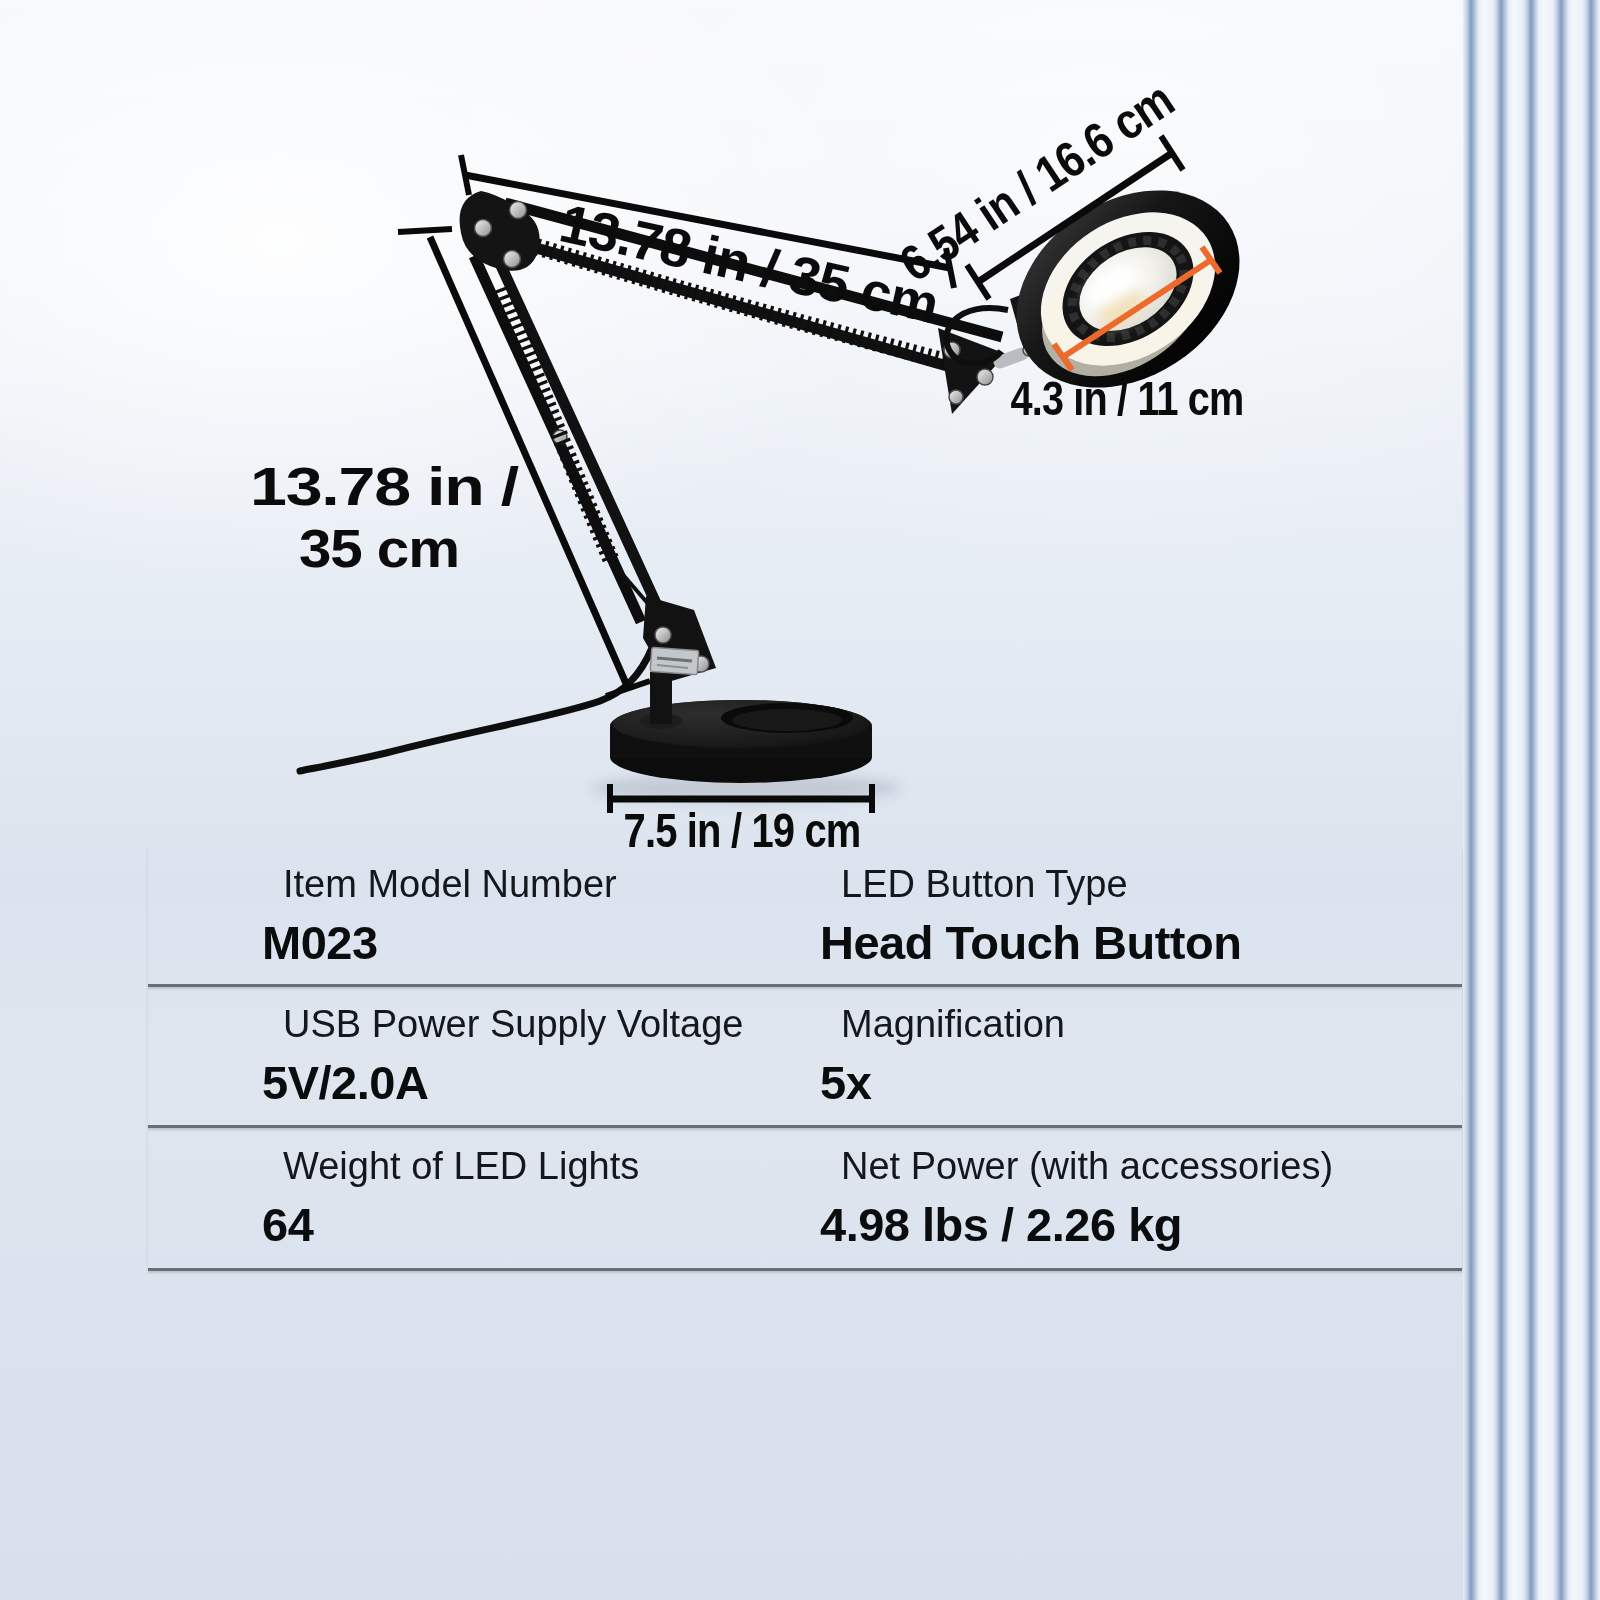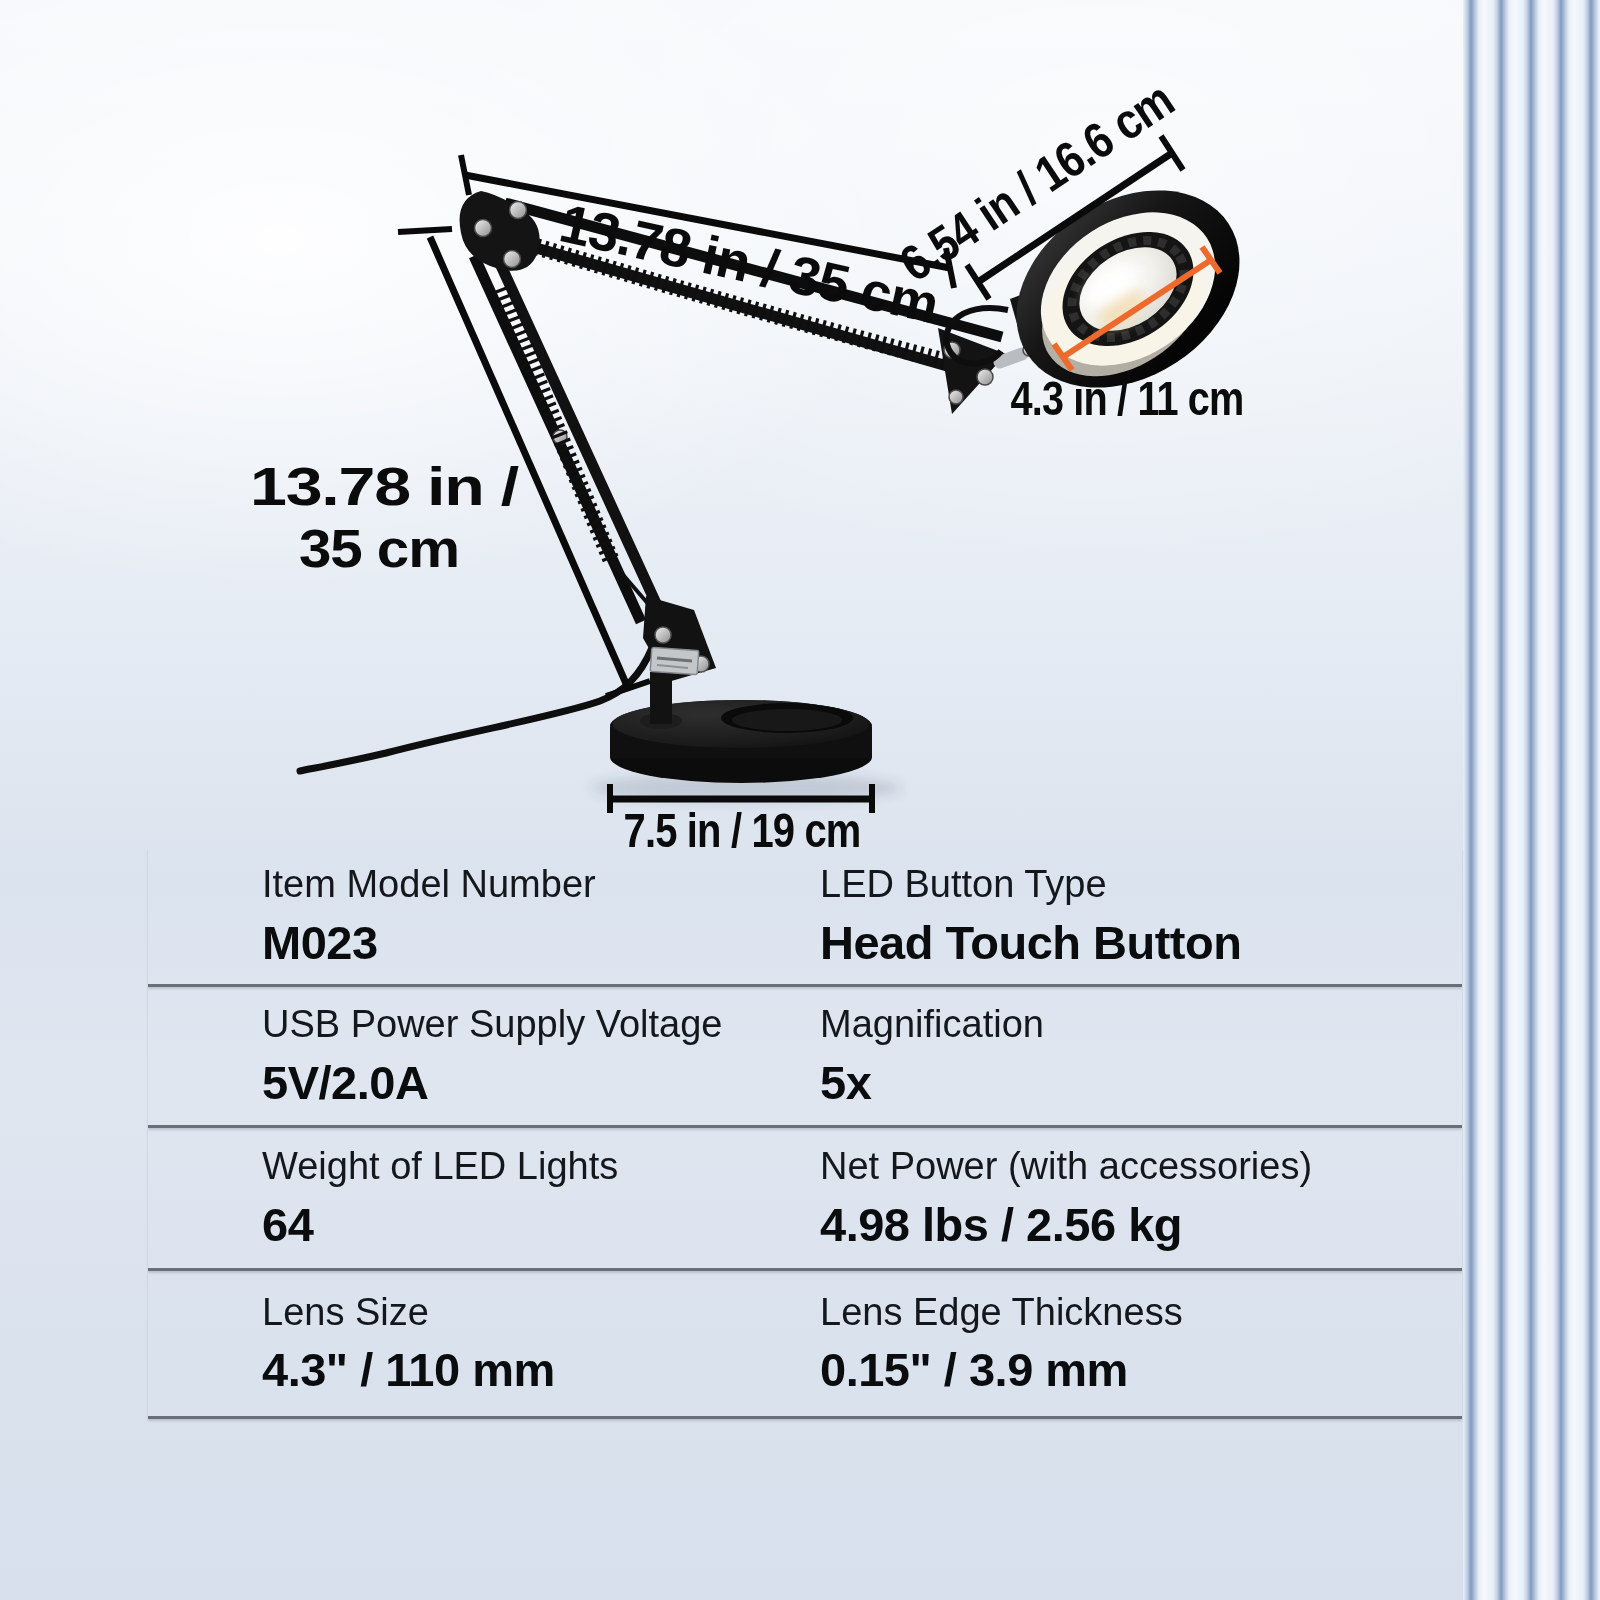--- a/index.html
+++ b/index.html
@@ -22,21 +22,21 @@
     font-weight:700;
     fill:#0b0b0b;
     letter-spacing:-1px;
   }
   .spec-table{position:absolute;left:148px;top:848px;width:1314px;}
   .spec-row{position:relative;width:100%;border-bottom:3px solid #686f77;
     box-shadow:0 2px 2px rgba(125,136,148,0.35);}
   .spec-cell{position:absolute;top:50%;transform:translateY(-50%);}
   .cell-left{left:114px;}
   .cell-right{left:672px;}
-  .spec-label{font-size:38px;line-height:1.15;color:#14171b;font-weight:400;}
+  .spec-label{font-size:38px;line-height:1.15;color:#14171b;font-weight:400;margin-left:21px;}
   .spec-value{font-size:47px;line-height:1.1;color:#0a0c0e;font-weight:700;margin-top:10px;letter-spacing:-0.5px;}
 </style>
 </head>
 <body>
 
 <div class="canvas">
 
   <div class="stripes"></div>
 
   <svg width="1600" height="1600" viewBox="0 0 1600 1600" style="position:absolute;left:0;top:0">
@@ -199,29 +199,19 @@
     </div>
 
 
     <div class="spec-row" style="height:140px">
       <div class="spec-cell cell-left">
         <div class="spec-label">Weight of LED Lights</div>
         <div class="spec-value">64</div>
       </div>
       <div class="spec-cell cell-right">
         <div class="spec-label">Net Power (with accessories)</div>
-        <div class="spec-value">4.98 lbs / 2.56 kg</div>
+        <div class="spec-value">4.98 lbs / 2.26 kg</div>
       </div>
     </div>
 
-    <div class="spec-row" style="height:145px">
-      <div class="spec-cell cell-left">
-        <div class="spec-label">Lens Size</div>
-        <div class="spec-value">4.3" / 110 mm</div>
-      </div>
-      <div class="spec-cell cell-right">
-        <div class="spec-label">Lens Edge Thickness</div>
-        <div class="spec-value">0.15" / 3.9 mm</div>
-      </div>
-    </div>
 
   </div>
 </div>
 
 </body></html>

